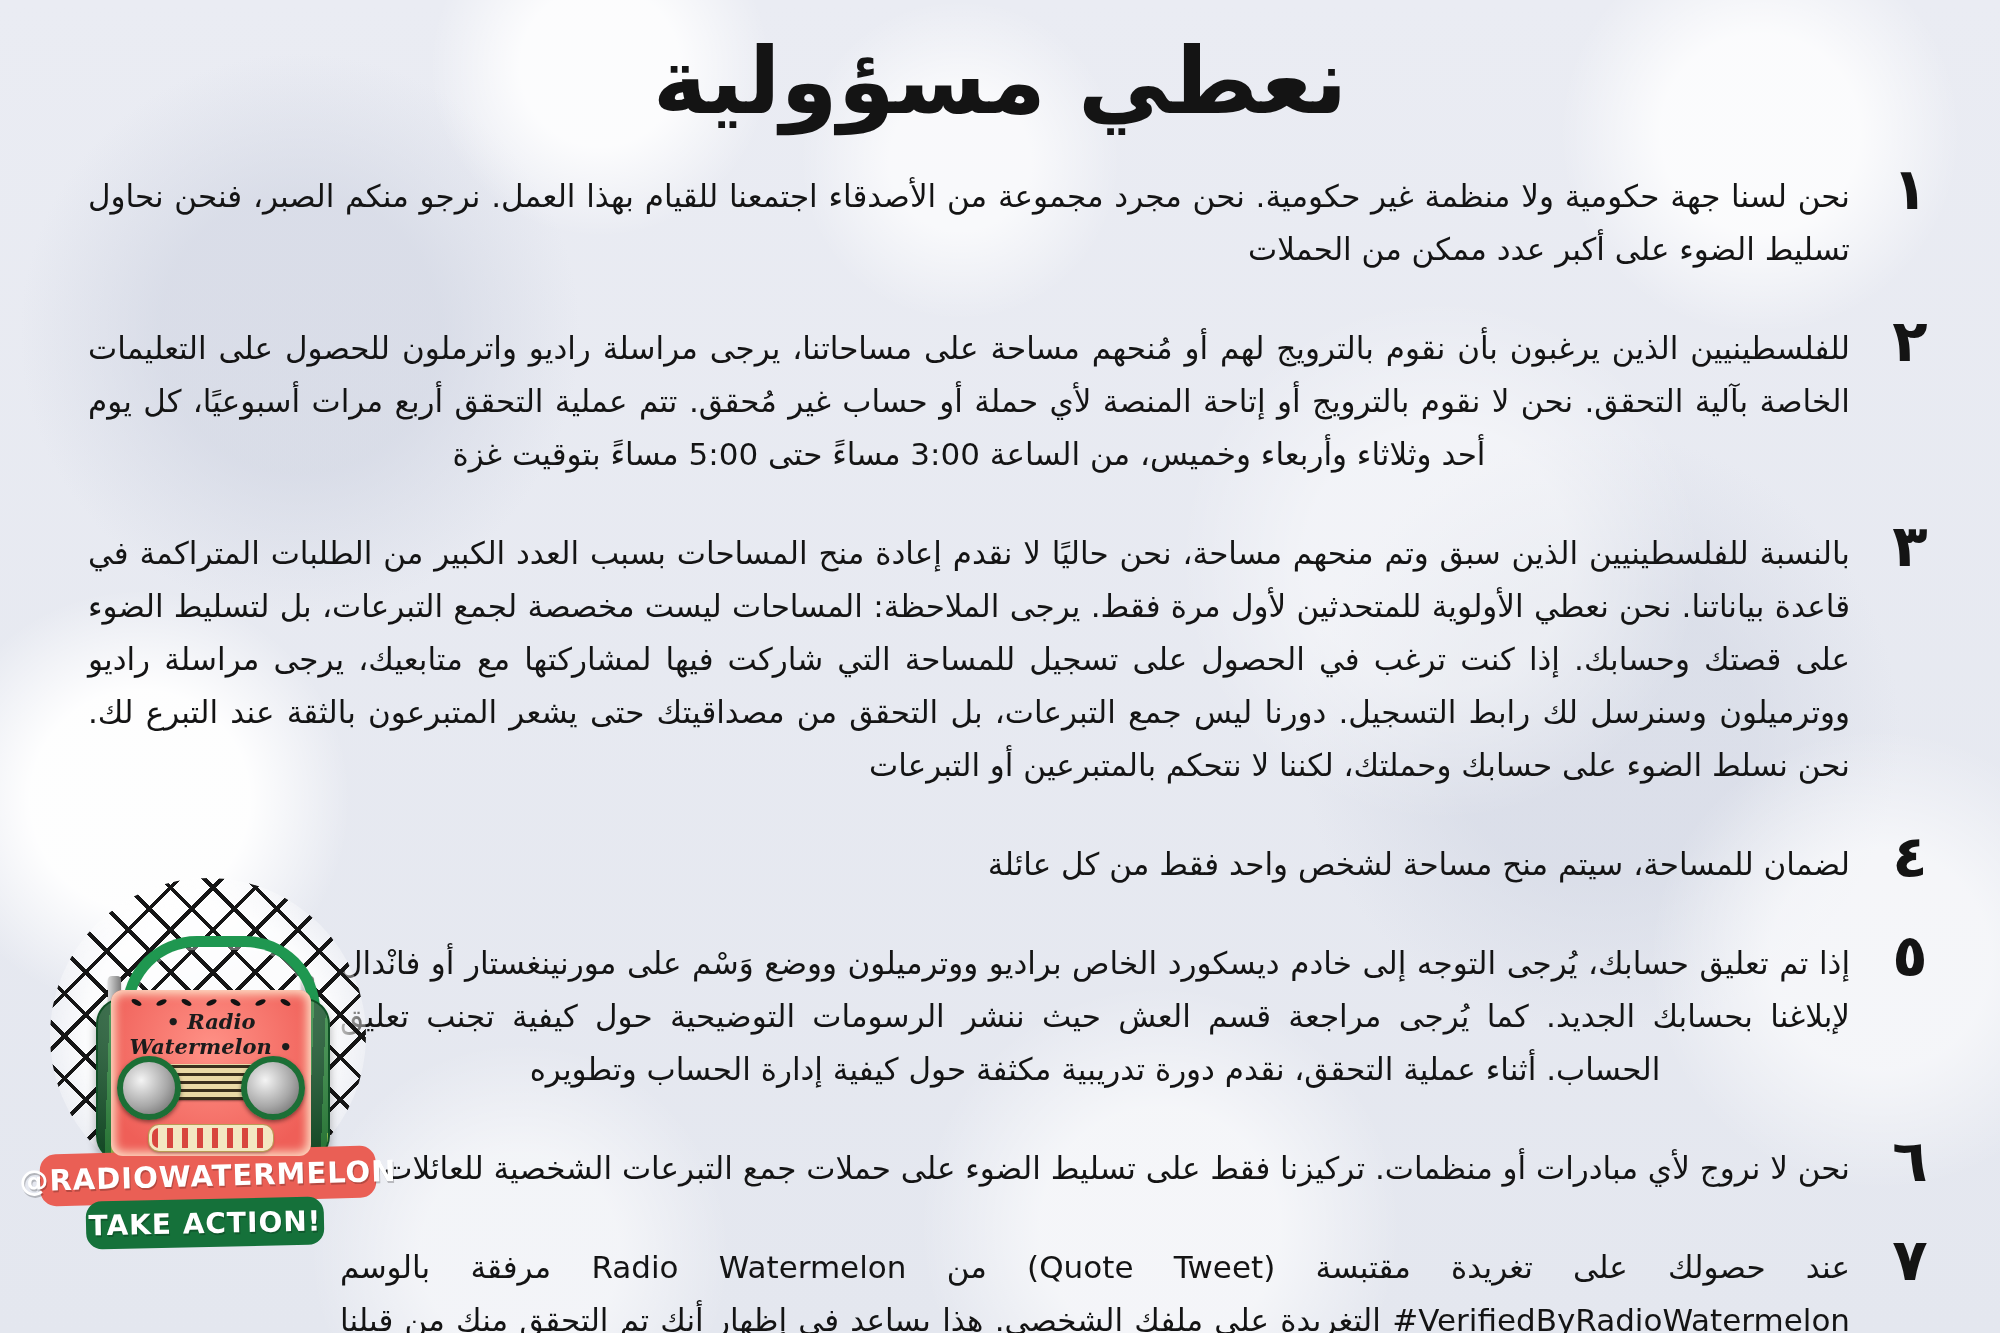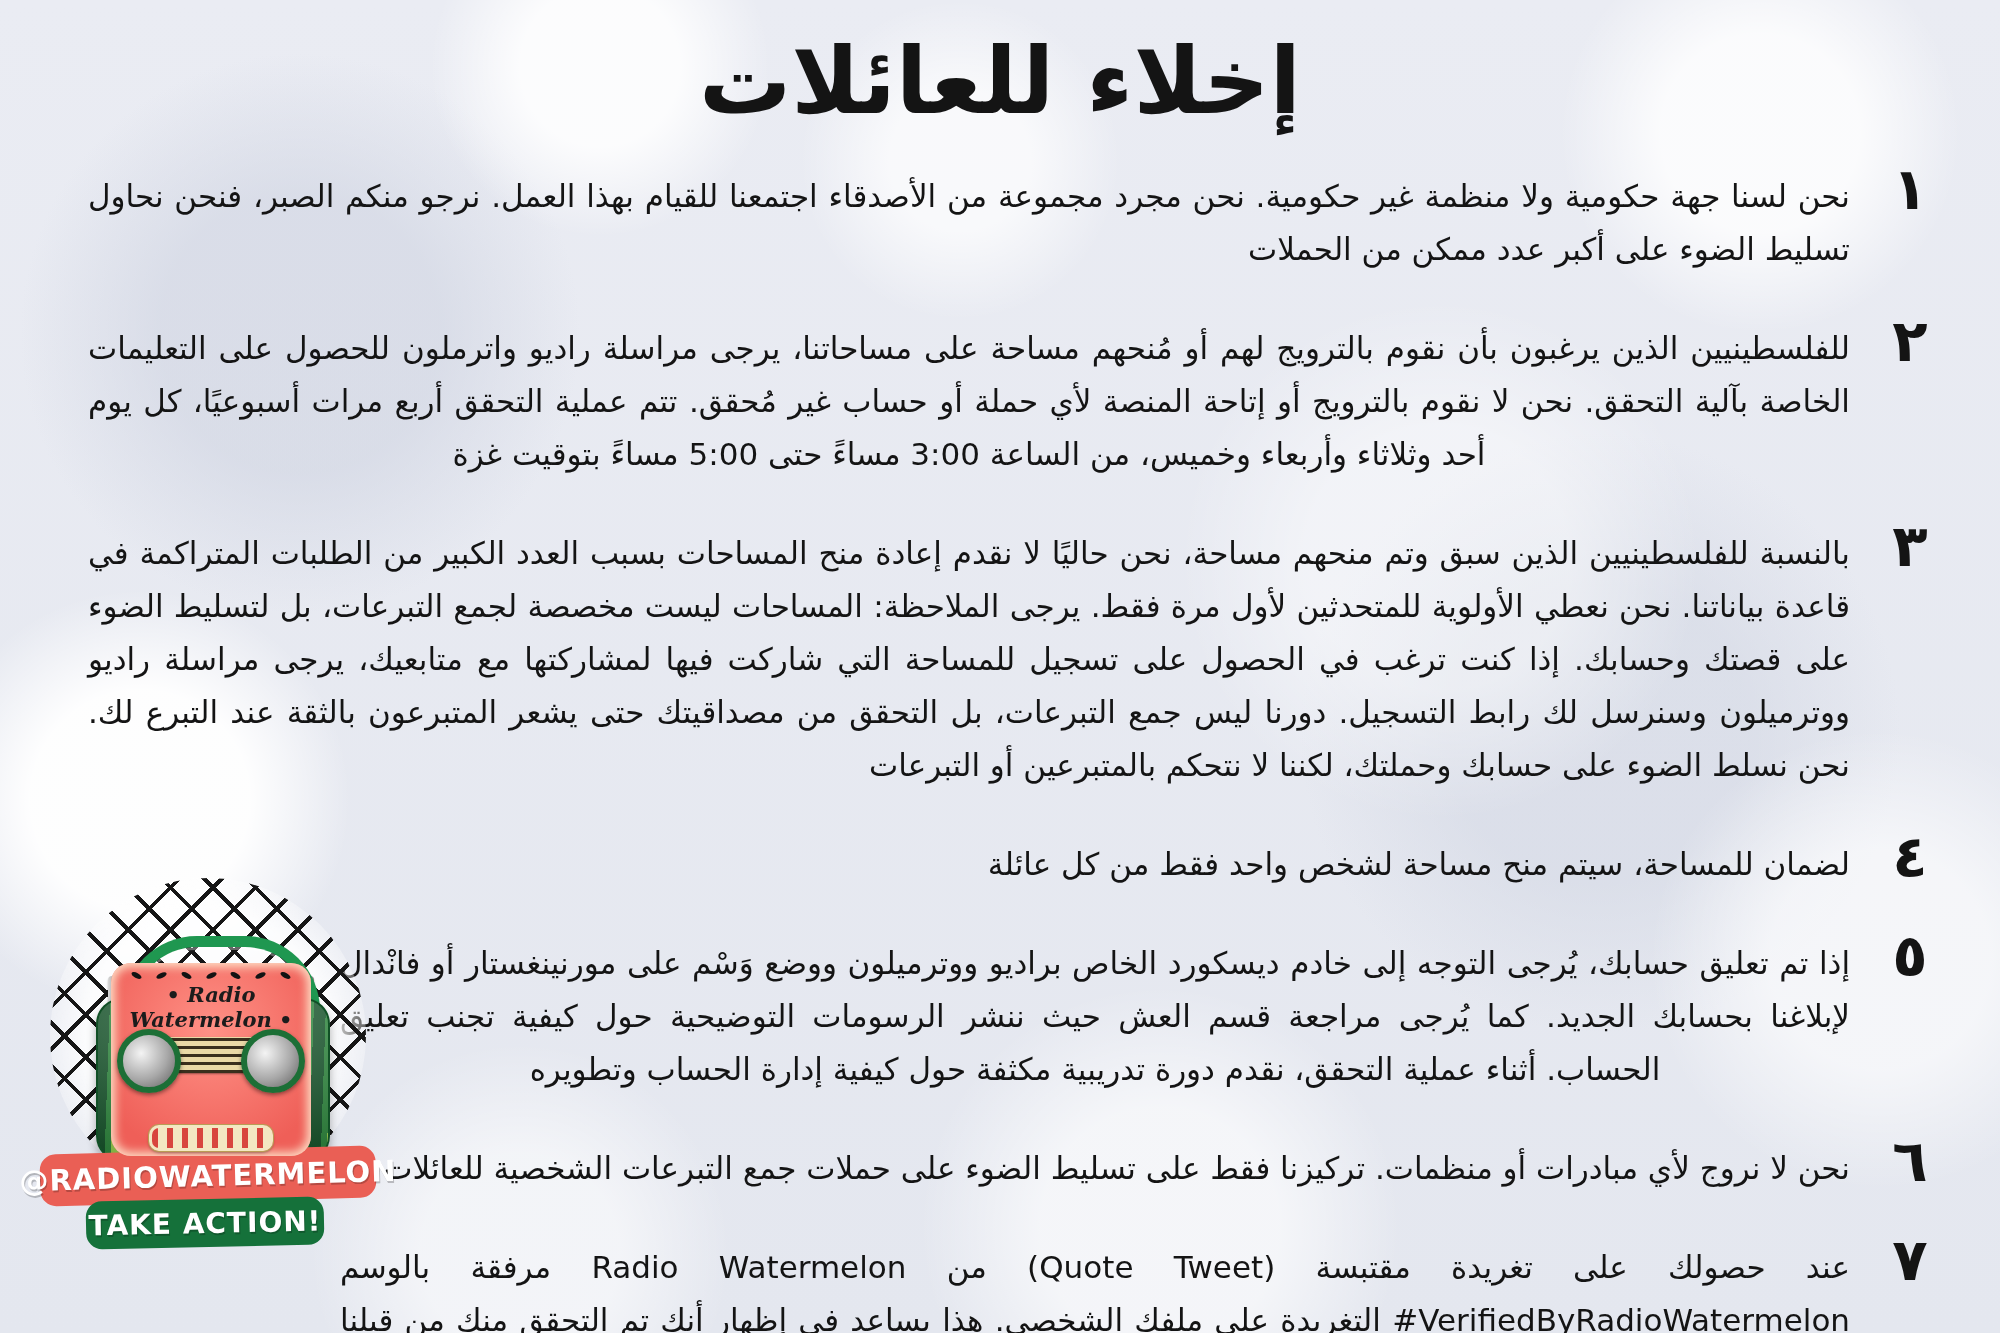--- a/index.html
+++ b/index.html
@@ -74,24 +74,25 @@
     border-radius:26px; border:2px solid #115026;
     background:repeating-linear-gradient(92deg,
       #14572a 0 12px, #2e8f3f 12px 18px, #9fdd50 18px 30px, #2e8f3f 30px 36px);
     box-shadow:0 6px 10px rgba(0,0,0,.3);
   }
   .radio-body::after{
     content:""; position:absolute; inset:0; border-radius:24px;
     background:radial-gradient(130% 110% at 50% 0%, rgba(255,255,255,.28), rgba(0,0,0,.22));
   }
   .face{
-    position:absolute; inset:13px 15px 12px; border-radius:20px;
+    position:absolute; inset:13px 15px 12px; border-radius:12px;
     background:radial-gradient(circle at 50% 35%, #ff9186, #ef5f58 80%);
     box-shadow:inset 0 0 10px 4px rgba(255,241,214,.85);
     z-index:2;
+    margin-top:27px;
   }
   .seeds{ display:flex; justify-content:space-between; padding:10px 20px 0; }
   .seed{ width:11px; height:5px; background:#131313; border-radius:50%; display:block; }
   .seed:nth-child(odd){ transform:rotate(28deg); }
   .seed:nth-child(even){ transform:rotate(-24deg); }
   .script{
     margin-top:4px; text-align:center;
     font-family:"DejaVu Serif", serif; font-style:italic; font-weight:bold;
     font-size:21px; color:#1c1c1c; direction:ltr;
   }
@@ -129,21 +130,21 @@
     left:46px; top:327px; width:238px; height:48px;
     background:#15713a; transform:rotate(-1.2deg); font-size:28px;
   }
 </style>
 </head>
 <body>
 
 <div class="page">
 
   <header>
-    <h1 class="big-title">إخلاء للعائلات</h1>
+    <h1 class="big-title">نعطي مسؤولية</h1>
   </header>
 
   <main class="list">
 
     <section class="item">
       <span class="num">١</span>
       <p>نحن لسنا جهة حكومية ولا منظمة غير حكومية. نحن مجرد مجموعة من الأصدقاء اجتمعنا للقيام بهذا العمل. نرجو منكم الصبر، فنحن نحاول تسليط الضوء على أكبر عدد ممكن من الحملات</p>
     </section>
 
     <section class="item last-center">

